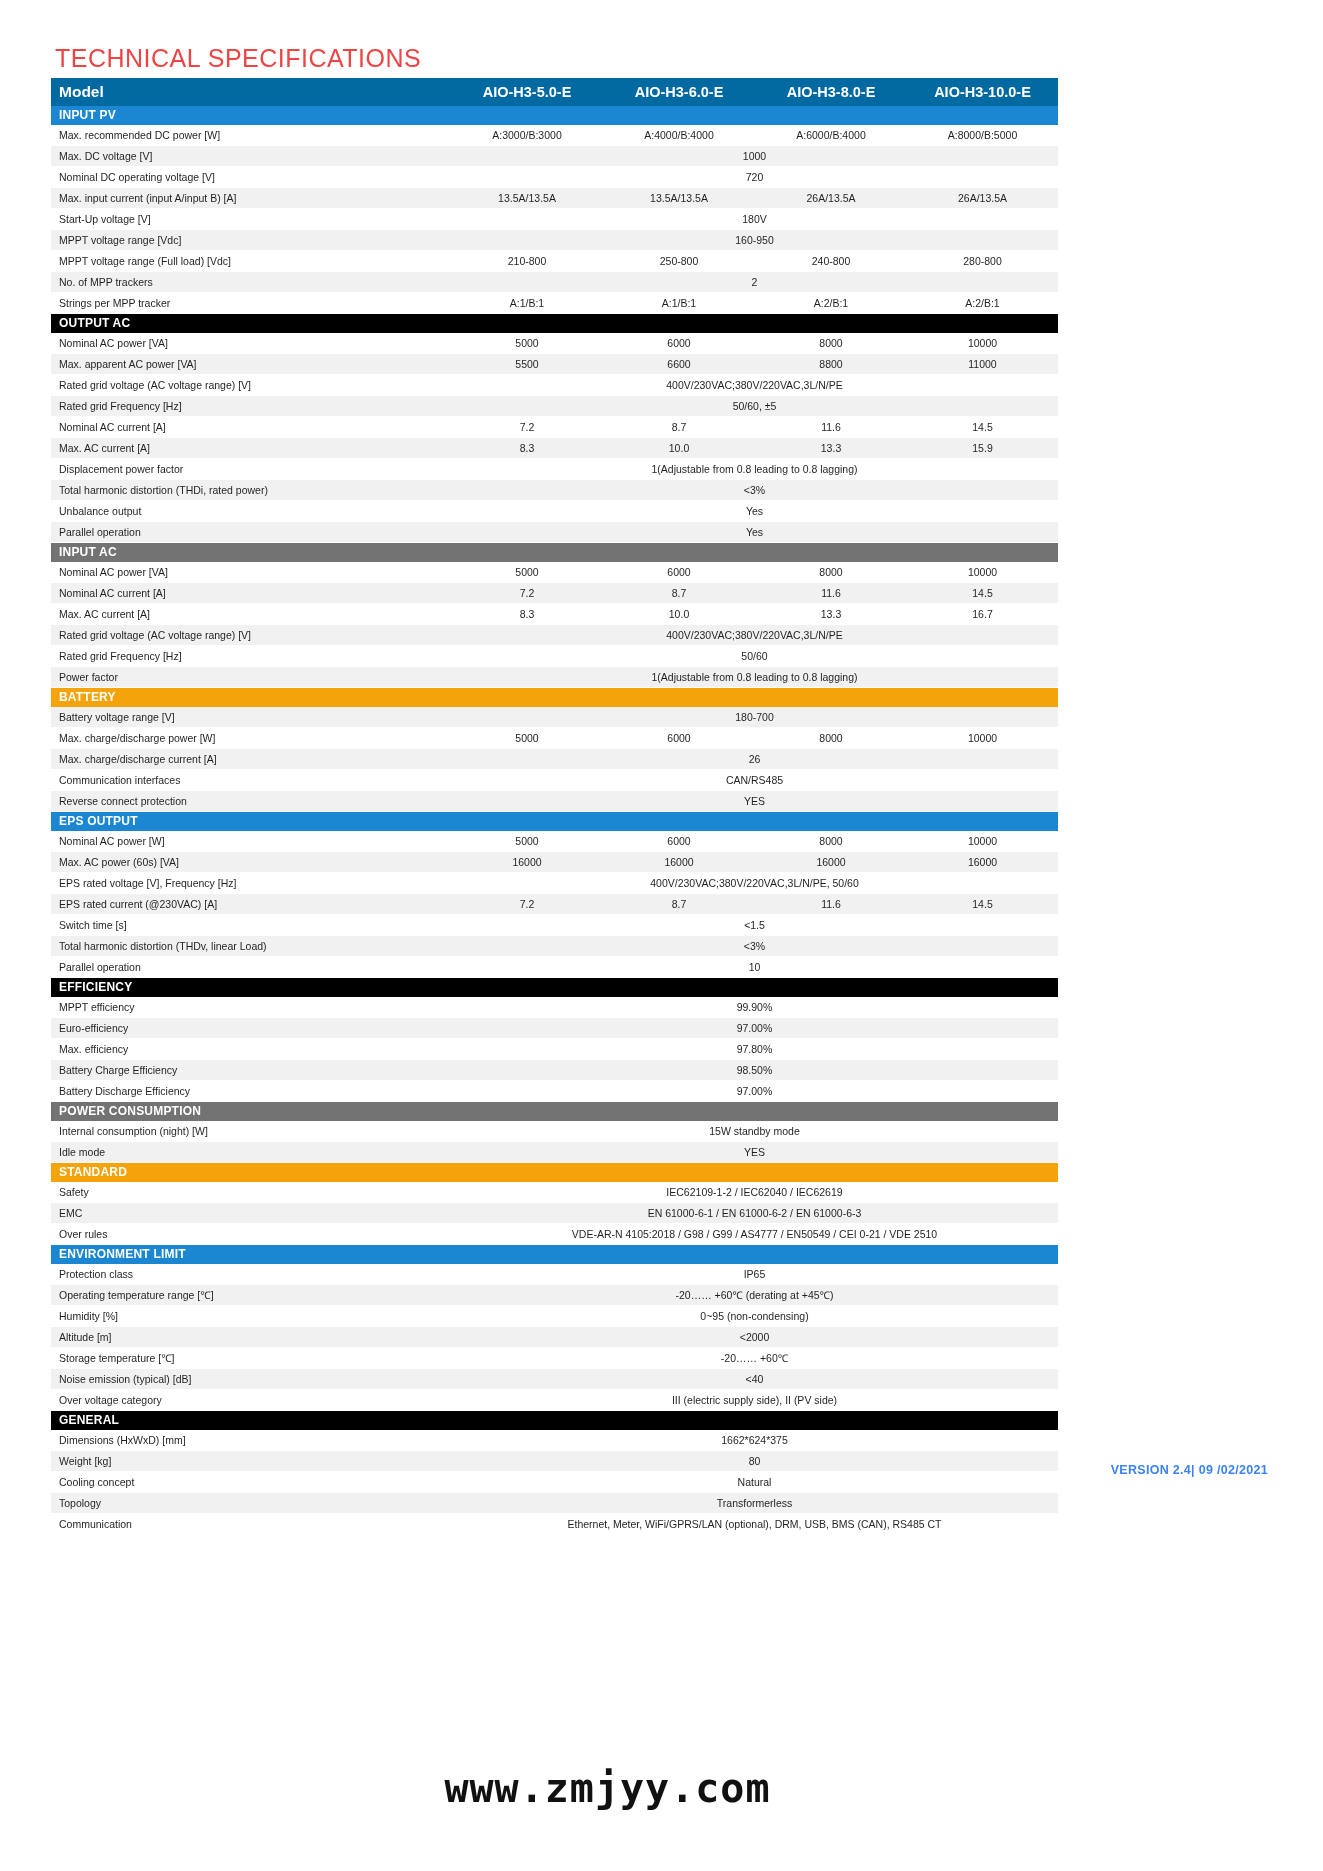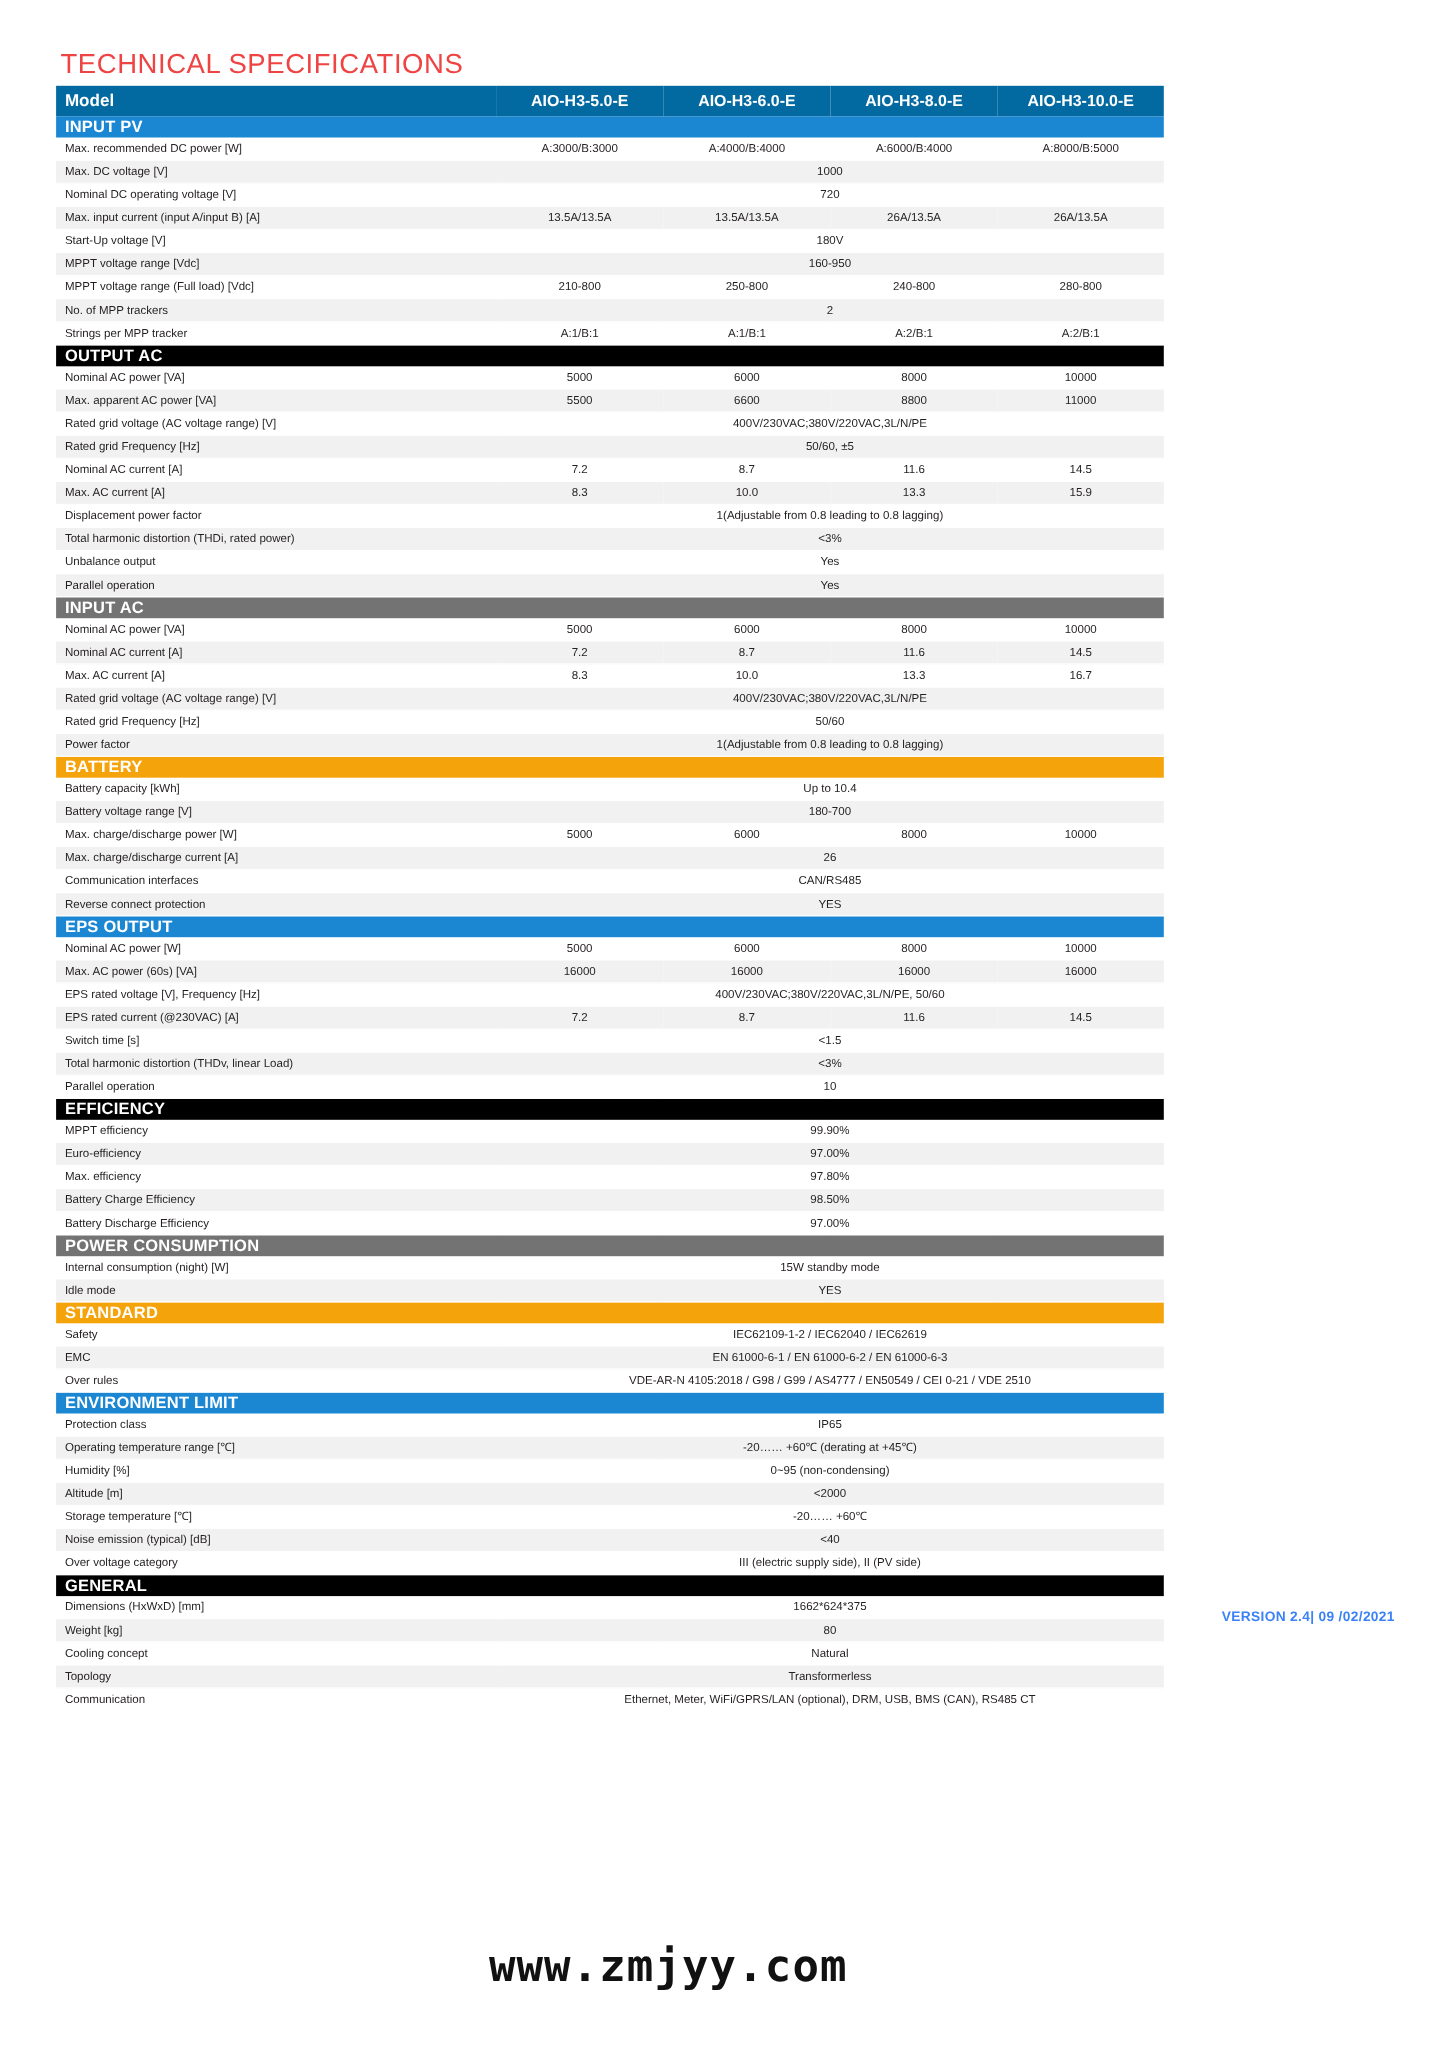--- a/index.html
+++ b/index.html
@@ -47,21 +47,21 @@
     font-size: 14.5px;
     padding: 5px 0 5px 0;
     vertical-align: middle;
   }
   tr.model-head td.lbl { padding-left: 8px; text-align: left; font-size: 15.5px; }
   tr.model-head td.mdl { text-align: center; }
 
   tr.section td {
     color: #ffffff;
     font-weight: bold;
-    font-size: 15px;
+    font-size: 12px;
     padding: 3px 0 3px 8px;
     letter-spacing: 0.2px;
     line-height: 13px;
   }
   tr.section.blue td   { background: #1b87d2; }
   tr.section.green td  { background: #000000; }
   tr.section.magenta td{ background: #737373; }
   tr.section.orange td { background: #f5a30a; }
 
   tr.row td {
@@ -261,24 +261,20 @@
           <td class="lbl">Rated grid Frequency [Hz]</td>
           <td class="val span" colspan="4">50/60</td>
         </tr>
         <tr class="row alt">
           <td class="lbl">Power factor</td>
           <td class="val span" colspan="4">1(Adjustable from 0.8 leading to 0.8 lagging)</td>
         </tr>
         <tr class="section orange">
           <td colspan="5">BATTERY</td>
         </tr>
-        <tr class="row">
-          <td class="lbl">Battery capacity [kWh]</td>
-          <td class="val span" colspan="4">Up to 10.4</td>
-        </tr>
         <tr class="row alt">
           <td class="lbl">Battery voltage range [V]</td>
           <td class="val span" colspan="4">180-700</td>
         </tr>
         <tr class="row">
           <td class="lbl">Max. charge/discharge power [W]</td>
           <td class="val">5000</td>
           <td class="val">6000</td>
           <td class="val">8000</td>
           <td class="val">10000</td>

